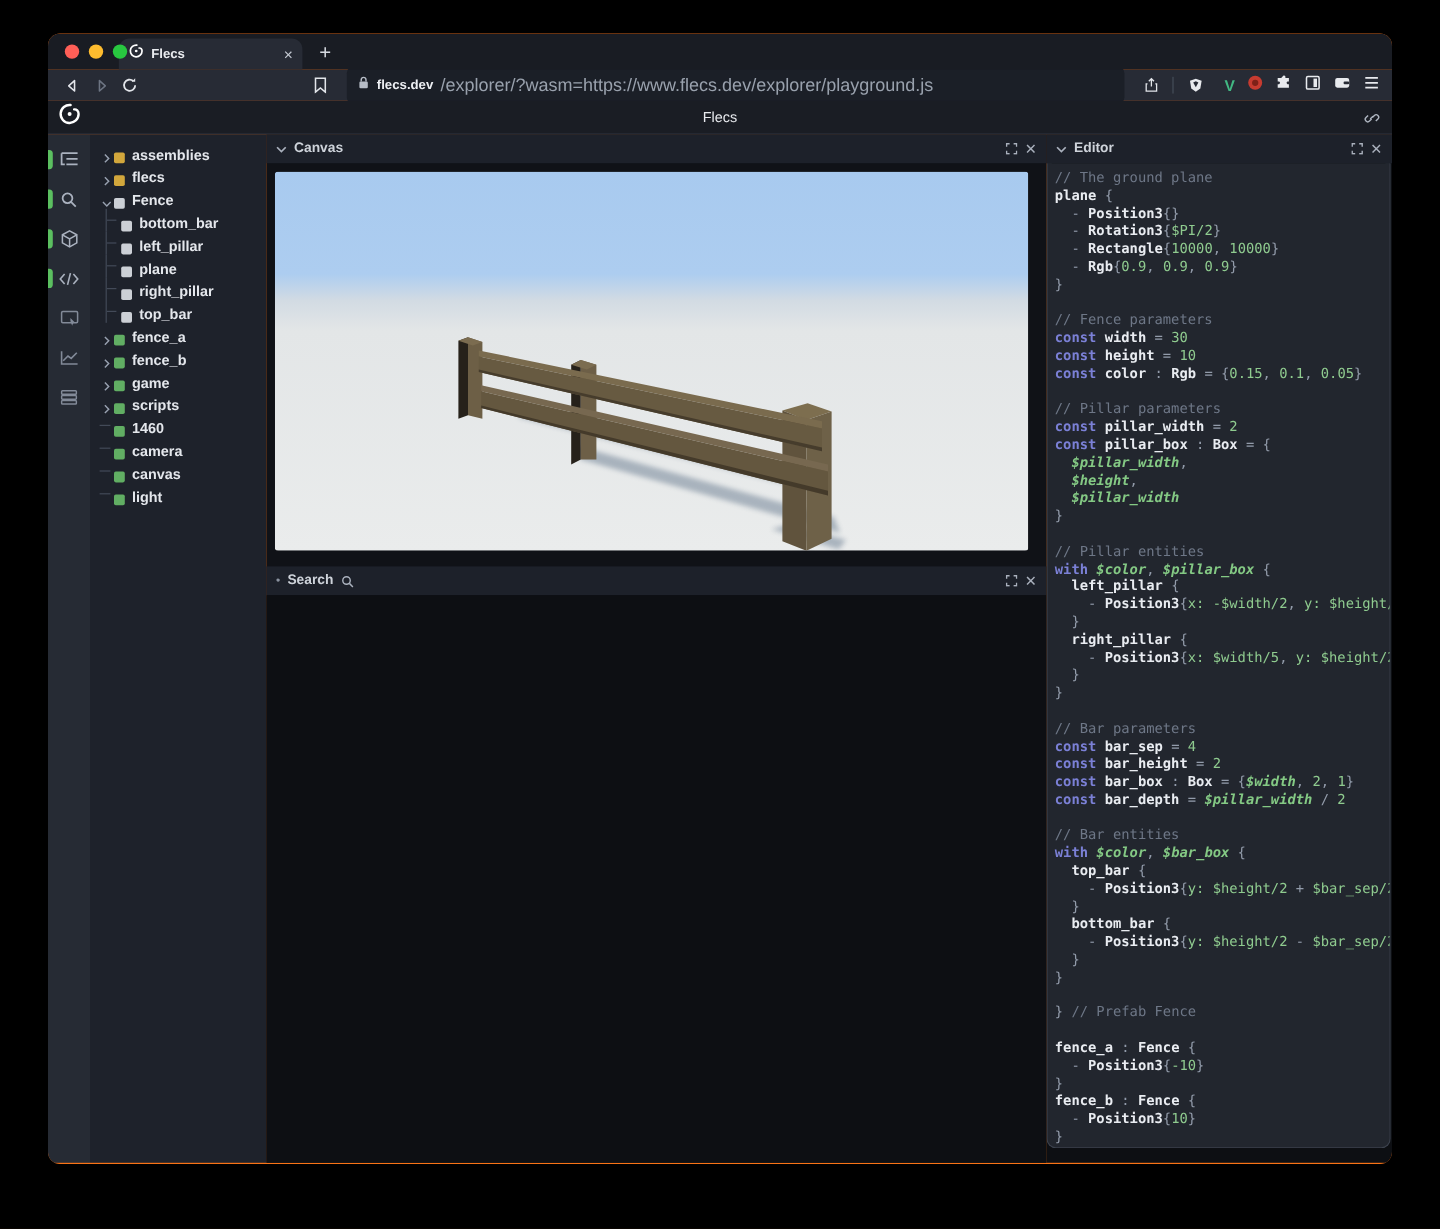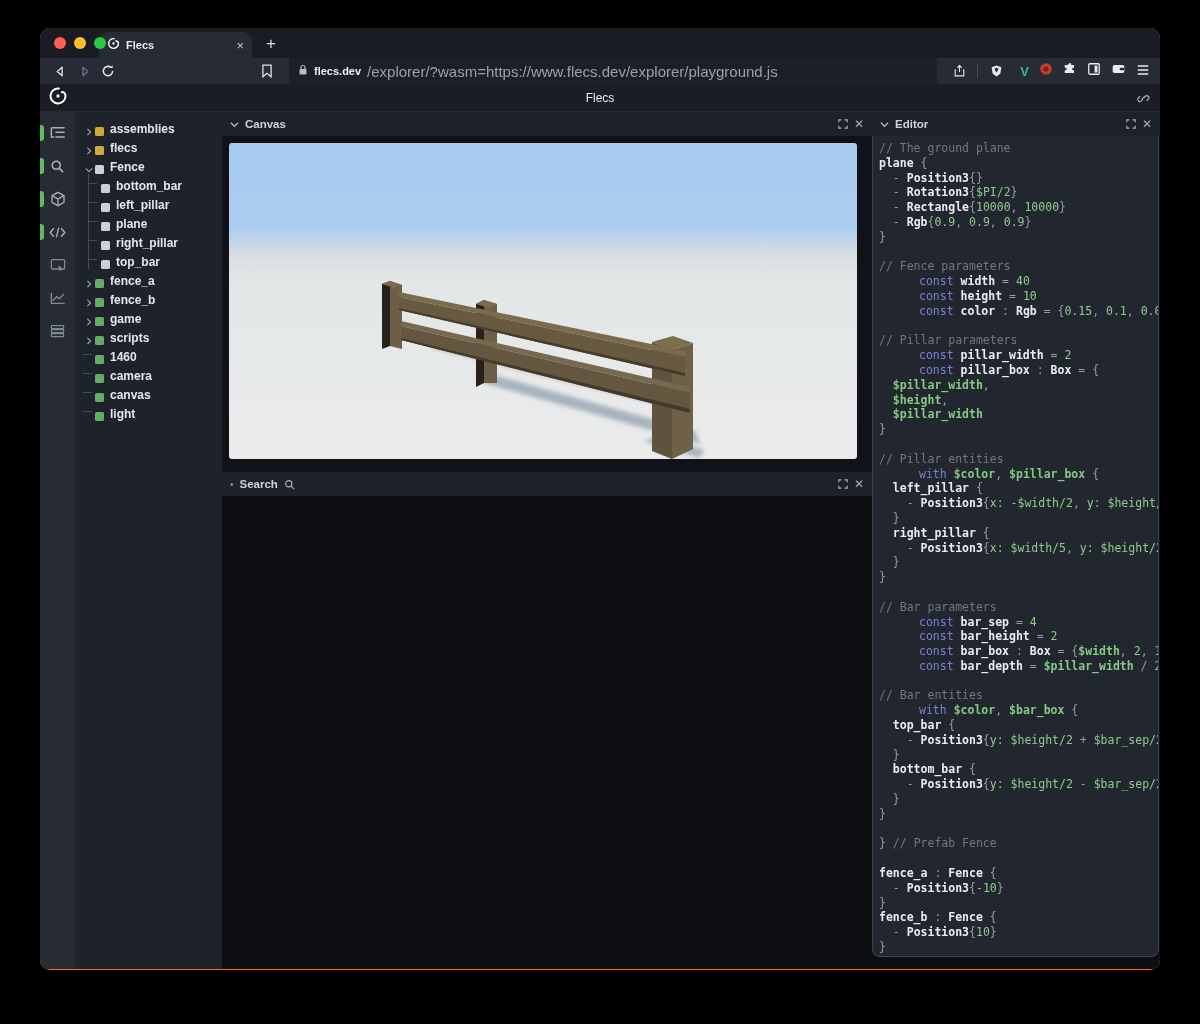--- a/index.html
+++ b/index.html
@@ -64,23 +64,23 @@
   .search-body { flex:1; background:#0d0f13; }
   .dot { color:#8b93a0; font-size:10px; }
 
   .right { width:288px; display:flex; flex-direction:column; background:#0d0f13; }
   .editor-box { margin:0 1px 12px 0; flex:1; background:#22262e; border:1px solid #3c424e;
     border-top:none; border-radius:0 0 8px 8px; padding:5px 16px 0 6px; overflow:hidden; }
   .cl { white-space:pre; font-family:"DejaVu Sans Mono", monospace; font-size:11.5px; line-height:14.8px; }
   .cl .c { color:#6e7787; }
   .cl .w { color:#e9ecf1; font-weight:bold; }
   .cl .p { color:#939cab; }
-  .cl .k { color:#7b80d6; font-weight:normal;margin-left:40px; }
+  .cl .k { color:#7b80d6; font-weight:bold; }
   .cl .g { color:#8fcb8f; }
-  .cl .v { color:#84c984; font-weight:bold; }
+  .cl .v { color:#84c984; font-weight:bold;font-style:italic; }
 </style>
 </head>
 <body>
 
 <div class="window">
 
   <div class="tabbar">
     <div class="lights">
       <span class="light" id="tl0" style="background: rgb(255, 95, 87);"></span>
       <span class="light" id="tl1" style="background: rgb(254, 188, 46);"></span>
@@ -457,21 +457,21 @@
       <div class="editor-box" id="code">
           <div class="cl"><span class="c">// The ground plane</span></div>
           <div class="cl"><span class="w">plane </span><span class="p">{</span></div>
           <div class="cl"><span class="p">  - </span><span class="w">Position3</span><span class="p">{}</span></div>
           <div class="cl"><span class="p">  - </span><span class="w">Rotation3</span><span class="p">{</span><span class="g">$PI/2</span><span class="p">}</span></div>
           <div class="cl"><span class="p">  - </span><span class="w">Rectangle</span><span class="p">{</span><span class="g">10000</span><span class="p">, </span><span class="g">10000</span><span class="p">}</span></div>
           <div class="cl"><span class="p">  - </span><span class="w">Rgb</span><span class="p">{</span><span class="g">0.9</span><span class="p">, </span><span class="g">0.9</span><span class="p">, </span><span class="g">0.9</span><span class="p">}</span></div>
           <div class="cl"><span class="p">}</span></div>
           <div class="cl">&nbsp;</div>
           <div class="cl"><span class="c">// Fence parameters</span></div>
-          <div class="cl"><span class="k">const </span><span class="w">width </span><span class="p">= </span><span class="g">40</span></div>
+          <div class="cl"><span class="k">const </span><span class="w">width </span><span class="p">= </span><span class="g">30</span></div>
           <div class="cl"><span class="k">const </span><span class="w">height </span><span class="p">= </span><span class="g">10</span></div>
           <div class="cl"><span class="k">const </span><span class="w">color </span><span class="p">: </span><span class="w">Rgb </span><span class="p">= {</span><span class="g">0.15</span><span class="p">, </span><span class="g">0.1</span><span class="p">, </span><span class="g">0.05</span><span class="p">}</span></div>
           <div class="cl">&nbsp;</div>
           <div class="cl"><span class="c">// Pillar parameters</span></div>
           <div class="cl"><span class="k">const </span><span class="w">pillar_width </span><span class="p">= </span><span class="g">2</span></div>
           <div class="cl"><span class="k">const </span><span class="w">pillar_box </span><span class="p">: </span><span class="w">Box </span><span class="p">= {</span></div>
           <div class="cl"><span class="v">  $pillar_width</span><span class="p">,</span></div>
           <div class="cl"><span class="v">  $height</span><span class="p">,</span></div>
           <div class="cl"><span class="v">  $pillar_width</span></div>
           <div class="cl"><span class="p">}</span></div>

